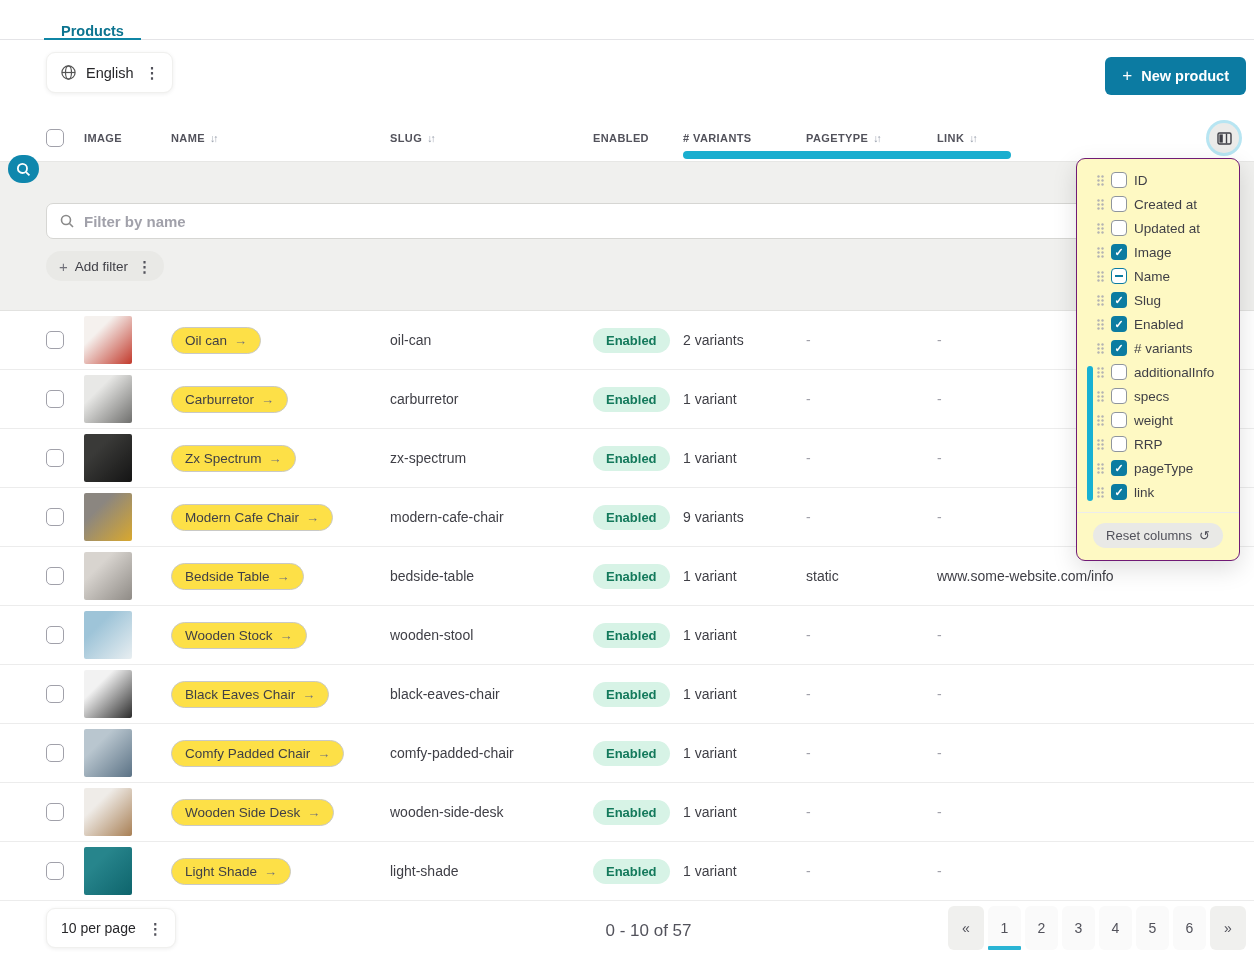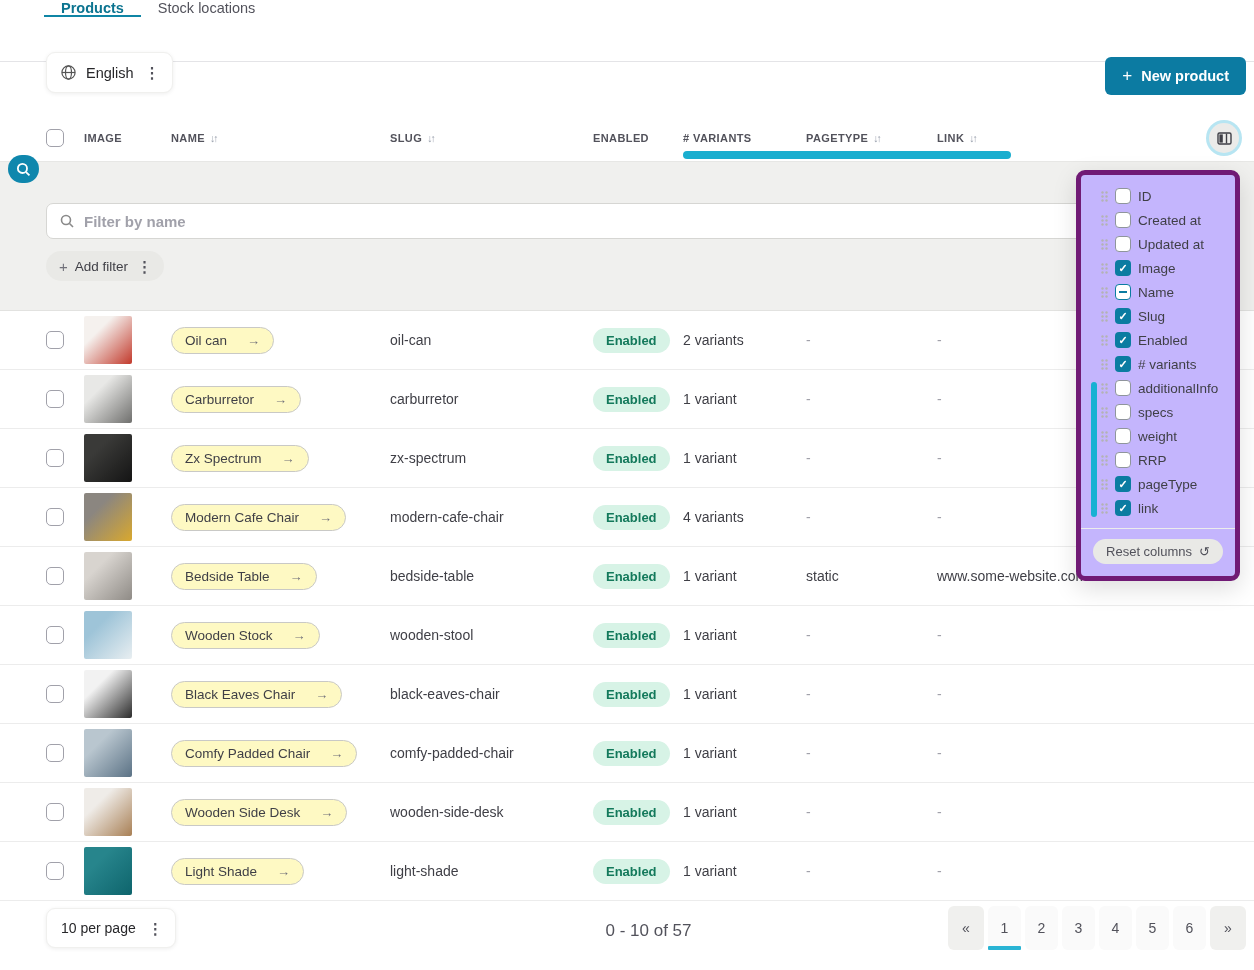--- a/index.html
+++ b/index.html
@@ -2,22 +2,22 @@
 <html><head>
 <meta charset="utf-8">
 <style>
   * { box-sizing: border-box; margin: 0; padding: 0; }
   html,body { width:1254px; height:970px; }
   body {
     font-family: "Liberation Sans", sans-serif;
     background:#fff; color:#3f3f46; overflow:hidden; position:relative;
   }
   
-  .tabbar { position:absolute; top:0; left:0; right:0; height:62px;
-    border-bottom:1px solid #e4e4e7; display:flex; align-items:flex-start; padding-left:44px; background:#fff; }
+  .tabbar { position:absolute; top:0; left:0; right:0; height:40px;
+    border-bottom:1px solid #e4e4e7; display:flex; align-items:flex-end; padding-left:44px; background:#fff; }
   .tab { display:flex; align-items:center; padding:0 17px; font-size:14.5px; color:#52525b; position:relative; cursor:pointer; }
   .tab.active { color:#0c7490; font-weight:700; }
   .tab.active::after { content:""; position:absolute; left:0; right:0; bottom:-1px; height:2px; background:#0f85a5; }
   
   .lang-card { position:absolute; left:46px; top:52px; height:41px; background:#fff;
     border:1px solid #f0f0ee; border-radius:9px; box-shadow:0 1px 4px rgba(0,0,0,.07);
     display:flex; align-items:center; gap:9px; padding:0 10px 0 13px; font-size:14.5px; color:#27272a; cursor:pointer; }
   .kebab { color:#52525b; font-size:15px; font-weight:700; line-height:1; padding:0 2px; }
   .btn-new { position:absolute; right:8px; top:57px; height:38px; background:#0c7ba2; color:#fff;
     border:none; border-radius:6px; padding:0 17px; font-size:14.5px; font-weight:600;
@@ -45,59 +45,58 @@
   .search-wrap input::placeholder { color:#a1a1aa; }
   .add-filter { position:absolute; left:46px; top:89px; height:30px; background:#e9e9e6; border:none;
     border-radius:15px; display:flex; align-items:center; gap:7px; padding:0 10px 0 13px;
     font-size:13.5px; color:#3f3f46; font-family:inherit; cursor:pointer; }
   .add-filter .plus { color:#71717a; font-size:15px; }
   .fab-search { position:absolute; left:8px; top:155px; width:31px; height:28px; border-radius:14px;
     background:#0f87ad; border:none; display:flex; align-items:center; justify-content:center; cursor:pointer; z-index:6; }
   
   .row { height:59px; display:flex; align-items:center; padding-left:46px; border-bottom:1px solid #ececec; font-size:14px; }
   .thumb { width:48px; height:48px; border-radius:2px; }
-  .name-pill { display:inline-flex; align-items:center; gap:20px; border:1px solid #c9c9c6; background:#fef9c3;
+  .name-pill { display:inline-flex; align-items:center; gap:7px; border:1px solid #c9c9c6; background:#fde047;
     border-radius:15px; padding:5px 13px; font-size:13.5px; color:#3f3f46; cursor:pointer; font-family:inherit; }
   .name-pill .arr { color:#71717a; font-size:13px; }
   .badge { display:inline-block; background:#d7f3e6; color:#13795b; font-size:13px; font-weight:600;
     padding:5px 13px; border-radius:14px; }
   .muted { color:#a1a1aa; }
   
   .pagesize-card { position:absolute; left:46px; top:908px; height:40px; background:#fff;
     border:1px solid #f0f0ee; border-radius:9px; box-shadow:0 1px 4px rgba(0,0,0,.07);
     display:flex; align-items:center; gap:10px; padding:0 10px 0 14px; font-size:14px; color:#27272a; cursor:pointer; }
   .range { position:absolute; top:921px; left:0; width:1223px; text-align:center; font-size:17px; color:#52525b;margin-left:37px; }
   .pager { position:absolute; right:8px; top:906px; display:flex; gap:4px; }
   .pbtn { width:33px; height:44px; border:none; border-radius:6px; background:#fafafa; color:#52525b;
     font-size:14px; font-family:inherit; cursor:pointer; position:relative; }
   .pbtn.nav { background:#f0f0ee; width:36px; }
   .pbtn.active::after { content:""; position:absolute; left:0; right:0; bottom:0; height:4px; background:#29b4d4; border-radius:1px; }
   
-  .colmenu { position:absolute; right:14px; top:170px; width:164px; background:#c4b5fd;
-    border:5px solid #701a75; border-radius:9px; box-shadow:0 8px 24px rgba(0,0,0,.13);
+  .colmenu { position:absolute; right:14px; top:158px; width:164px; background:#fef9c3;
+    border:1px solid #701a75; border-radius:9px; box-shadow:0 8px 24px rgba(0,0,0,.13);
     padding:9px 0 12px; z-index:5; }
   .mitem { height:24px; display:flex; align-items:center; gap:7px; padding:0 8px 0 20px; font-size:13.5px; color:#3f3f46; cursor:pointer; }
   .mcbx { width:16px; height:16px; border-radius:4px; flex:0 0 16px; display:flex; align-items:center; justify-content:center; }
   .mcbx.unchecked { border:1.5px solid #8f959c; background:#fff; }
   .mcbx.checked { background:#0b7ca1; color:#fff; font-size:11px; font-weight:700; }
   .mcbx.indeterminate { border:1.5px solid #0b7ca1; background:#fff; }
   .mcbx.indeterminate i { display:block; width:8px; height:2px; background:#0b7ca1; }
   .menu-scroll { position:absolute; left:10px; top:207px; width:6px; height:135px; background:#17b1d3; border-radius:3px; }
   .mdivider { border-top:1px solid #ececec; margin:8px 0 10px; }
   .reset-pill { display:flex; align-items:center; gap:7px; width:fit-content; margin:0 auto;
     background:#e9e9e6; border:none; border-radius:13px; padding:5px 13px; font-size:13px; color:#52525b;
     font-family:inherit; cursor:pointer; }
   .reset-pill .hist { font-size:13px; }
 </style>
 </head>
 <body>
 
 <nav class="tabbar" id="tabbar">
     <div class="tab active">Products</div>
-    <div class="tab">Stock locations</div>
   </nav>
 
 <div class="lang-card">
   <span style="display:flex">
     <svg width="17" height="17" viewBox="0 0 17 17" fill="none" stroke="#555" stroke-width="1.2">
       <circle cx="8.5" cy="8.5" r="6.6"></circle>
         <ellipse cx="8.5" cy="8.5" rx="3" ry="6.6"></ellipse>
         <line x1="2" y1="8.5" x2="15" y2="8.5"></line>
     </svg>
   </span>
@@ -228,21 +227,21 @@
         </div>
         <div class="c-image">
           <div class="thumb" style="background: linear-gradient(135deg, rgb(139, 134, 128) 30%, rgb(217, 168, 46));"></div>
         </div>
         <div class="c-name"><button class="name-pill">
             <span>Modern Cafe Chair</span>
             <span class="arr">→</span>
           </button></div>
         <div class="c-slug">modern-cafe-chair</div>
         <div class="c-enabled"><span class="badge">Enabled</span></div>
-        <div class="c-variants">4 variants</div>
+        <div class="c-variants">9 variants</div>
         <div class="c-pagetype muted">-</div>
         <div class="c-link muted">-</div>
       </div>
       <div class="row">
         <div class="c-check">
           <div class="cbx"></div>
         </div>
         <div class="c-image">
           <div class="thumb" style="background: linear-gradient(135deg, rgb(216, 212, 207) 30%, rgb(143, 139, 134));"></div>
         </div>

